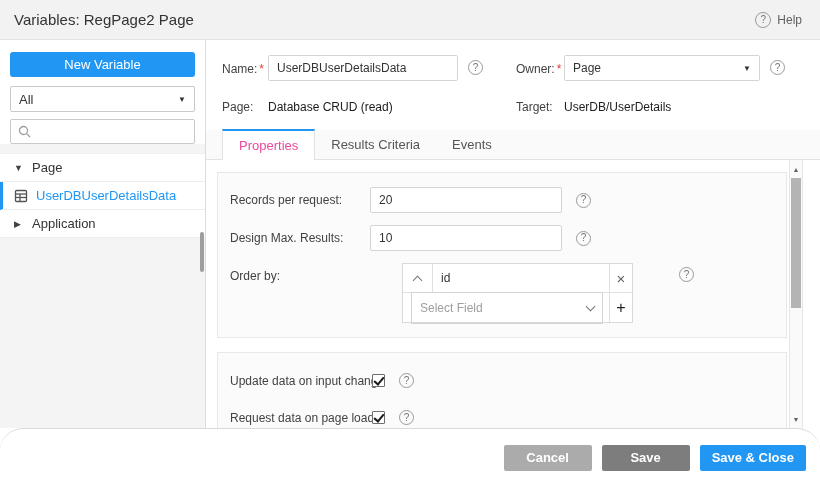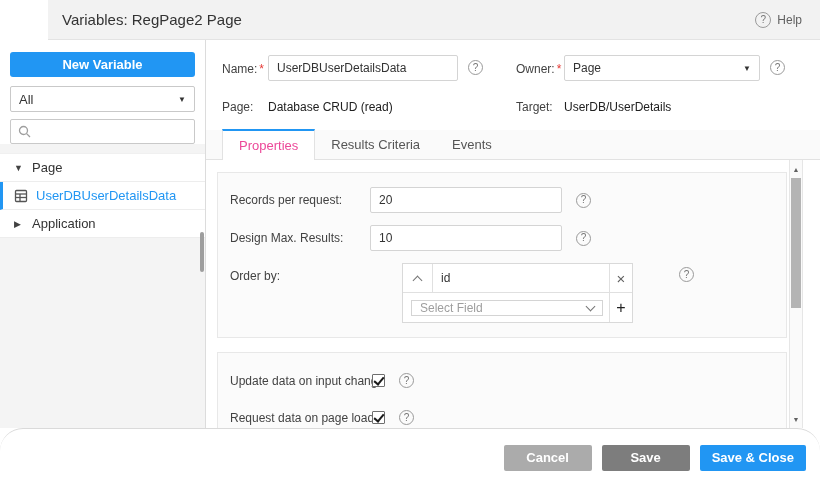--- a/index.html
+++ b/index.html
@@ -6,21 +6,21 @@
   html,body { width:820px; height:486px; }
   body {
     font-family:"Liberation Sans","DejaVu Sans",sans-serif;
     background:#fff; color:#333; overflow:hidden;
   }
   .window { width:820px; height:486px; display:flex; flex-direction:column; background:#fff; }
 
   
   .hdr {
     height:40px; flex:0 0 40px; background:#f2f2f2; border-bottom:1px solid #e3e3e3;
-    display:flex; align-items:center; justify-content:space-between; padding:0 18px 0 14px;margin-left:48px;
+    display:flex; align-items:center; justify-content:space-between; padding:0 18px 0 14px;
   }
   .hdr-title { font-size:15px; color:#333; font-weight:500; }
   .hdr-help { display:flex; align-items:center; gap:6px; color:#616161; font-size:12px; cursor:pointer; }
 
   .qmark {
     display:inline-flex; align-items:center; justify-content:center;
     width:15px; height:15px; border:1px solid #9a9a9a; border-radius:50%;
     color:#757575; font-size:10px; line-height:1; flex:0 0 auto; background:transparent;
   }
   .qmark.big { width:16px; height:16px; }
@@ -29,21 +29,21 @@
   .body { flex:1 1 auto; display:flex; min-height:0; }
 
   
   .sidebar {
     width:206px; flex:0 0 206px; border-right:1px solid #dcdcdc; background:#f4f4f4;
     position:relative; display:flex; flex-direction:column;
   }
   .sidebar-top { background:#fff; padding:12px 10px 0 10px; }
   .btn-newvar {
     width:100%; height:25px; background:#2196f3; color:#fff; border:none; border-radius:3px;
-    font-size:13px; font-weight:bold; font-family:inherit; cursor:pointer; display:block;
+    font-size:13px; font-weight:normal; font-family:inherit; cursor:pointer; display:block;
   }
   .fake-select {
     margin-top:9px; height:26px; background:#fff; border:1px solid #c9c9c9; border-radius:2px;
     display:flex; align-items:center; justify-content:space-between; padding:0 8px;
     font-size:13px; color:#333; cursor:pointer;
   }
   .fake-select .caret { font-size:8px; color:#333; }
   .searchbox {
     margin-top:7px; height:25px; background:#fff; border:1px solid #c9c9c9; border-radius:2px;
     display:flex; align-items:center; padding:0 7px; gap:6px;
@@ -114,21 +114,21 @@
 
   
   .orderby { width:231px; border:1px solid #d9d9d9; background:#fff; }
   .ob-row1 { display:flex; height:29px; border-bottom:1px solid #e0e0e0; align-items:stretch; }
   .ob-sort { width:30px; flex:0 0 30px; border-right:1px solid #e0e0e0; display:flex; align-items:center; justify-content:center; cursor:pointer; }
   .ob-field { flex:1; border:none; outline:none; font-family:inherit; font-size:12px; color:#333; padding:0 8px; min-width:0; }
   .ob-x { width:23px; flex:0 0 23px; border-left:1px solid #e0e0e0; display:flex; align-items:center; justify-content:center; color:#616161; font-size:15px; cursor:pointer; }
   .ob-row2 { display:flex; height:29px; align-items:stretch; }
   .ob-selectwrap { flex:1; display:flex; align-items:center; padding:3px 6px 3px 8px; min-width:0; }
   .ob-select {
-    flex:1; height:16px; border:1px solid #d4d4d4; display:flex; align-items:center;
+    flex:1; height:32px; border:1px solid #d4d4d4; display:flex; align-items:center;
     justify-content:space-between; padding:0 8px; font-size:12px; color:#9e9e9e; cursor:pointer; min-width:0;
   }
   .ob-plus { width:23px; flex:0 0 23px; border-left:1px solid #e0e0e0; display:flex; align-items:center; justify-content:center; font-size:16px; color:#212121; cursor:pointer; }
   .chev { display:inline-block; width:7px; height:7px; border-right:1.5px solid #757575; border-bottom:1.5px solid #757575; }
   .chev.up { transform:rotate(-135deg); margin-top:4px; }
   .chev.down { transform:rotate(45deg); margin-bottom:2px; }
 
   
   .cbrow { display:flex; align-items:center; margin:6px 0 22px 0; }
   .cbrow:last-child { margin-bottom:28px; }

